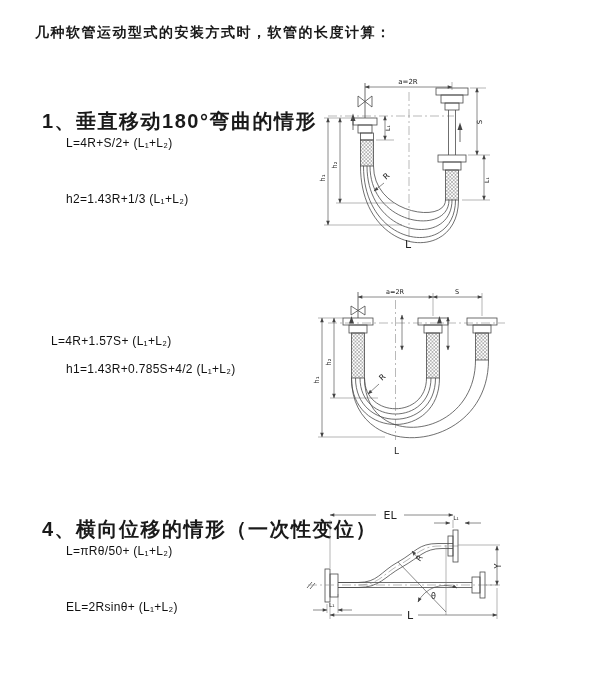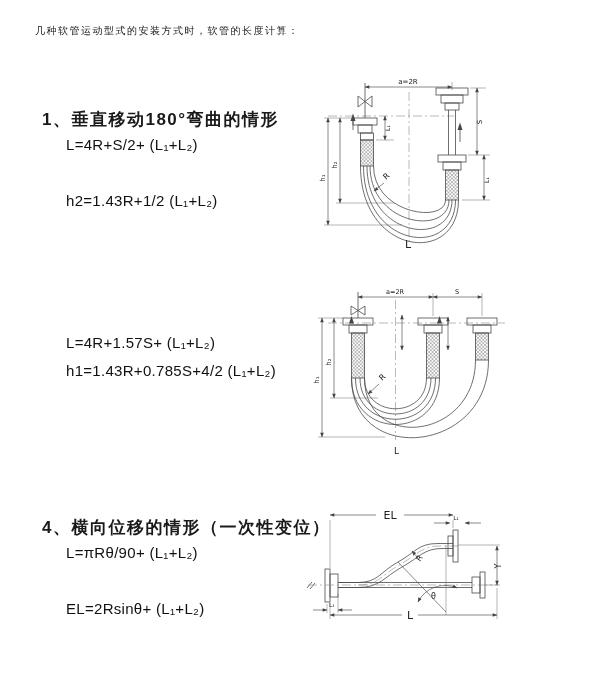--- a/index.html
+++ b/index.html
@@ -2,23 +2,23 @@
 <html><head>
 <meta charset="utf-8">
 <style>
   html,body { margin:0; padding:0; background:#e8e8e8; }
   .page {
     position:relative; width:600px; height:675px; margin:0 auto;
     background:#ffffff; overflow:hidden;
     font-family:"Liberation Sans","DejaVu Sans",sans-serif; color:#1a1a1a;
   }
   .t { position:absolute; white-space:nowrap; }
-  .title { left:35px; top:24px; font-size:10px; font-weight:400; letter-spacing:1.5px; }
-  .head  { font-size:17px; font-weight:700; letter-spacing:1.5px; }
-  .formula { font-size:15px; font-weight:400; letter-spacing:0.3px; color:#111; }
+  .title { left:35px; top:24px; font-size:14px; font-weight:700; letter-spacing:1.5px; }
+  .head  { font-size:20px; font-weight:700; letter-spacing:1.5px; }
+  .formula { font-size:12px; font-weight:400; letter-spacing:0.3px; color:#111; }
   svg.d { position:absolute; }
   .d line,.d path,.d rect,.d polyline { stroke:#4a4a4a; fill:none; stroke-width:0.8; }
   .d rect.braid { fill:url(#braid); }
   .d .cl  { stroke:#8a8a8a; stroke-width:0.6; stroke-dasharray:9 3 2 3; }
   .d .dim { stroke-width:0.65; }
   .d .ext { stroke-width:0.5; stroke:#6a6a6a; }
   .d polygon.arr { fill:#444; stroke:none; }
   .d text { fill:#222; stroke:none; font-family:"DejaVu Sans","Liberation Sans",sans-serif; }
 </style>
 </head>
@@ -34,27 +34,27 @@
       <pattern id="braid" width="3.5" height="3.5" patternUnits="userSpaceOnUse">
         <path d="M0,0 L3.5,3.5 M3.5,0 L0,3.5" stroke="#777" stroke-width="0.5" fill="none"></path>
       </pattern>
     </defs>
   </svg>
 
   <div class="t title">几种软管运动型式的安装方式时，软管的长度计算：</div>
 
   <div class="t head" style="left:42px;top:108px">1、垂直移动180°弯曲的情形</div>
   <div class="t formula" style="left:66px;top:136px">L=4R+S/2+ (L₁+L₂)</div>
-  <div class="t formula" style="left:66px;top:192px">h2=1.43R+1/2 (L₁+L₂)</div>
-
-  <div class="t formula" style="left:66px;top:334px">L=4R+1.57S+ (L₁+L₂)</div>
+  <div class="t formula" style="left:66px;top:192px">h2=1.43R+1/3 (L₁+L₂)</div>
+
+  <div class="t formula" style="left:51px;top:334px">L=4R+1.57S+ (L₁+L₂)</div>
   <div class="t formula" style="left:66px;top:362px">h1=1.43R+0.785S+4/2 (L₁+L₂)</div>
 
   <div class="t head" style="left:42px;top:516px">4、横向位移的情形（一次性变位）</div>
-  <div class="t formula" style="left:66px;top:544px">L=πRθ/90+ (L₁+L₂)</div>
+  <div class="t formula" style="left:66px;top:544px">L=πRθ/50+ (L₁+L₂)</div>
   <div class="t formula" style="left:66px;top:600px">EL=2Rsinθ+ (L₁+L₂)</div>
 
   <svg class="d" style="left:312px;top:70px" width="252" height="192" viewBox="0 0 252 192">
     <g>
       <line class="cl" x1="97" y1="22" x2="97" y2="172"></line>
       <line class="cl" x1="16" y1="46" x2="142" y2="46"></line>
     </g>
     <g>
       <line class="dim" x1="53" y1="17" x2="140" y2="17" marker-start="url(#ah)" marker-end="url(#ah)"></line>
       <line class="ext" x1="140" y1="12" x2="140" y2="20"></line>

